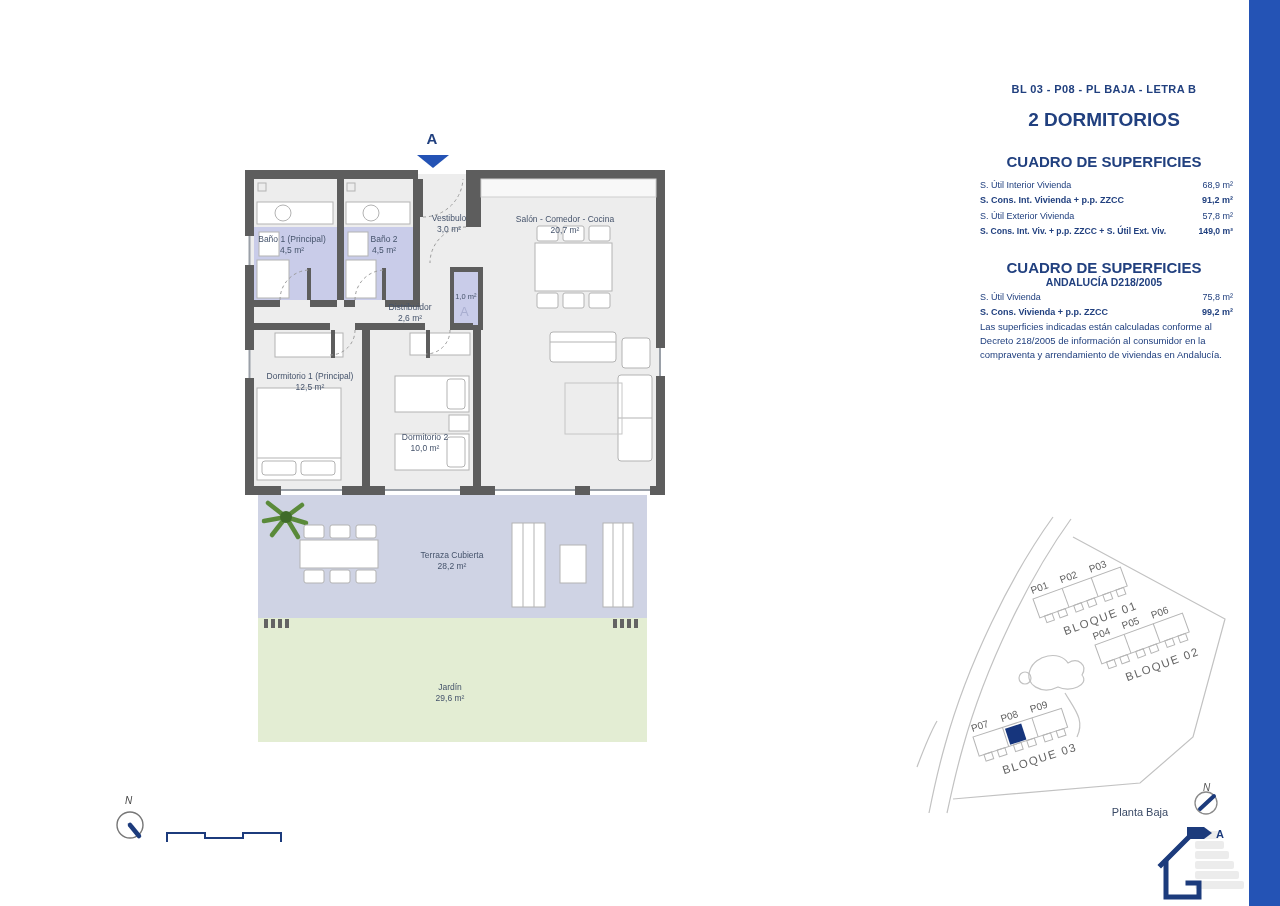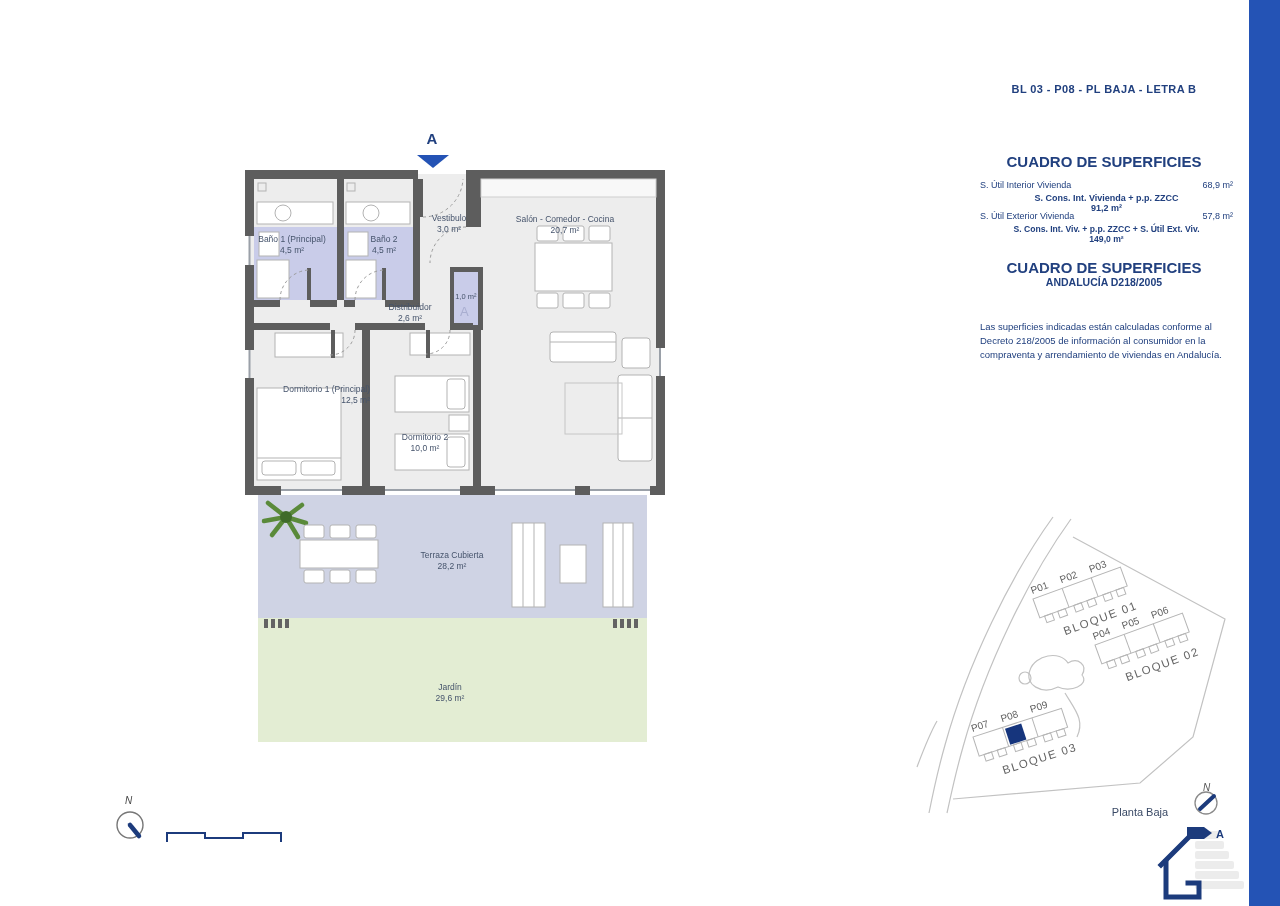--- a/index.html
+++ b/index.html
@@ -10,40 +10,41 @@
   .blue-bar{left:1249px;top:0;width:31px;height:906px;background:#2453b5;}
   .hdr-title{left:954px;top:83px;width:300px;text-align:center;font-size:11px;
              font-weight:bold;letter-spacing:.4px;}
   .hdr-sub{left:954px;top:109px;width:300px;text-align:center;font-size:19px;font-weight:bold;}
   .tbl-head{left:954px;top:153px;width:300px;text-align:center;font-size:15px;font-weight:bold;}
   .tbl-head2{left:954px;top:259px;width:300px;text-align:center;font-size:15px;font-weight:bold;}
   .tbl-sub{left:954px;top:276px;width:300px;text-align:center;font-size:10.5px;font-weight:bold;}
   .rows{left:980px;width:253px;}
   .rows .row{display:flex;justify-content:space-between;align-items:center;
              height:15.5px;font-size:9px;white-space:nowrap;}
-  .rows .row.b{font-weight:bold;flex-direction:column;}
+  .rows .row.b{font-weight:bold;}
   .rows .row.tight{font-size:8.6px;}
   .note{left:980px;top:320px;width:255px;font-size:9.5px;line-height:14px;}
   .plabel{text-align:center;color:#45536b;font-size:8.5px;line-height:10.5px;}
   .plabel .nm{display:block;}
   .sec-a{left:420px;top:130px;width:24px;text-align:center;font-size:15px;font-weight:bold;}
   .terrace{left:258px;top:495px;width:389px;height:123px;background:#cfd3e4;}
   .garden{left:258px;top:618px;width:389px;height:124px;background:#e3edd3;}
   .hatch{position:absolute;top:1px;width:4px;height:9px;background:#636363;}
   .planta-baja{left:1095px;top:806px;width:90px;text-align:center;font-size:11px;color:#3a4a66;}
   svg text{font-family:"Liberation Sans",sans-serif;}
 </style>
 </head>
 <body>
 
 <div class="page">
 
   <div class="abs blue-bar"></div>
 
   <div class="abs hdr-title navy">BL 03 - P08 - PL BAJA - LETRA B</div>
+  <div class="abs hdr-sub navy">2 DORMITORIOS</div>
 
   <div class="abs tbl-head navy">CUADRO DE SUPERFICIES</div>
   <div class="abs rows navy" style="top:177px;">
     <div class="row">
       <span>S. Útil Interior Vivienda</span>
       <span>68,9 m²</span>
       </div>
     <div class="row b">
       <span>S. Cons. Int. Vivienda + p.p. ZZCC</span>
       <span>91,2 m²</span>
@@ -53,20 +54,30 @@
       <span>57,8 m²</span>
       </div>
     <div class="row b tight">
       <span>S. Cons. Int. Viv. + p.p. ZZCC + S. Útil Ext. Viv.</span>
       <span>149,0 m²</span>
       </div>
   </div>
 
   <div class="abs tbl-head2 navy">CUADRO DE SUPERFICIES</div>
   <div class="abs tbl-sub navy">ANDALUCÍA D218/2005</div>
+  <div class="abs rows navy" style="top:289px;">
+    <div class="row">
+      <span>S. Útil Vivienda</span>
+      <span>75,8 m²</span>
+      </div>
+    <div class="row b">
+      <span>S. Cons. Vivienda + p.p. ZZCC</span>
+      <span>99,2 m²</span>
+      </div>
+  </div>
   <div class="abs note navy">Las superficies indicadas están calculadas conforme al Decreto 218/2005 de información al consumidor en la compraventa y arrendamiento de viviendas en Andalucía.</div>
 
   <div class="abs sec-a navy">A</div>
   <svg class="abs" style="left:416px;top:154px;" width="34" height="15">
     <polygon points="1,1 33,1 17,14" fill="#2453b5"></polygon>
   </svg>
 
   <svg class="abs" style="left:245px;top:170px;" width="420" height="325">
 
     <rect x="4" y="4" width="412" height="317" fill="#ededed"></rect>
@@ -196,21 +207,21 @@
     </div>
   <div class="abs plabel" style="left:495px;top:214px;width:140px;">
     <span class="nm">Salón - Comedor - Cocina</span>
     <span class="nm">20,7 m²</span>
     </div>
   <div class="abs plabel" style="left:446px;top:292px;width:40px;font-size:7.5px;">1,0 m²</div>
   <div class="abs plabel" style="left:370px;top:302px;width:80px;">
     <span class="nm">Distribuidor</span>
     <span class="nm">2,6 m²</span>
     </div>
-  <div class="abs plabel" style="left:250px;top:384px;width:120px;text-align:right;">
+  <div class="abs plabel" style="left:250px;top:371px;width:120px;">
     <span class="nm">Dormitorio 1 (Principal)</span>
     <span class="nm">12,5 m²</span>
     </div>
   <div class="abs plabel" style="left:375px;top:432px;width:100px;">
     <span class="nm">Dormitorio 2</span>
     <span class="nm">10,0 m²</span>
     </div>
 
   <div class="abs terrace">
     <svg width="389" height="123">

